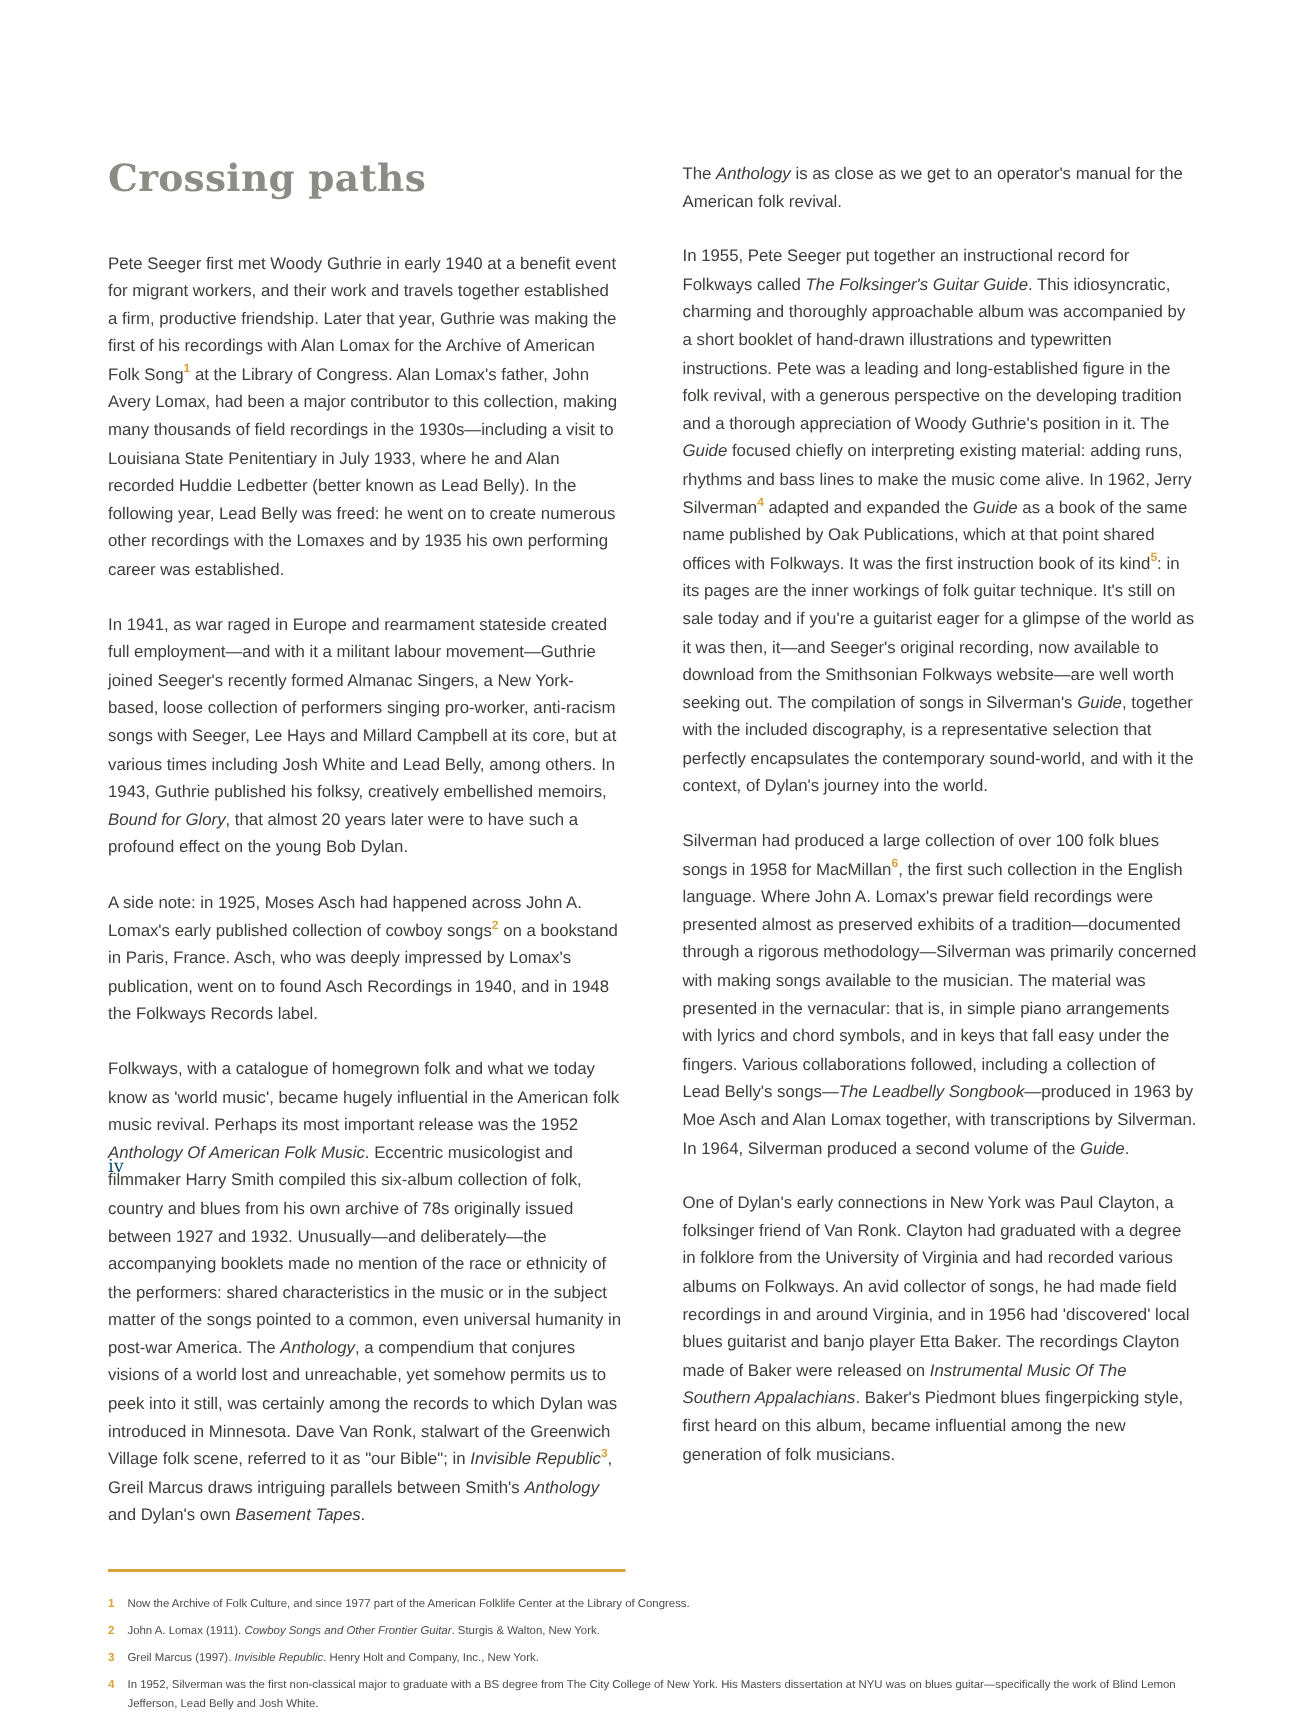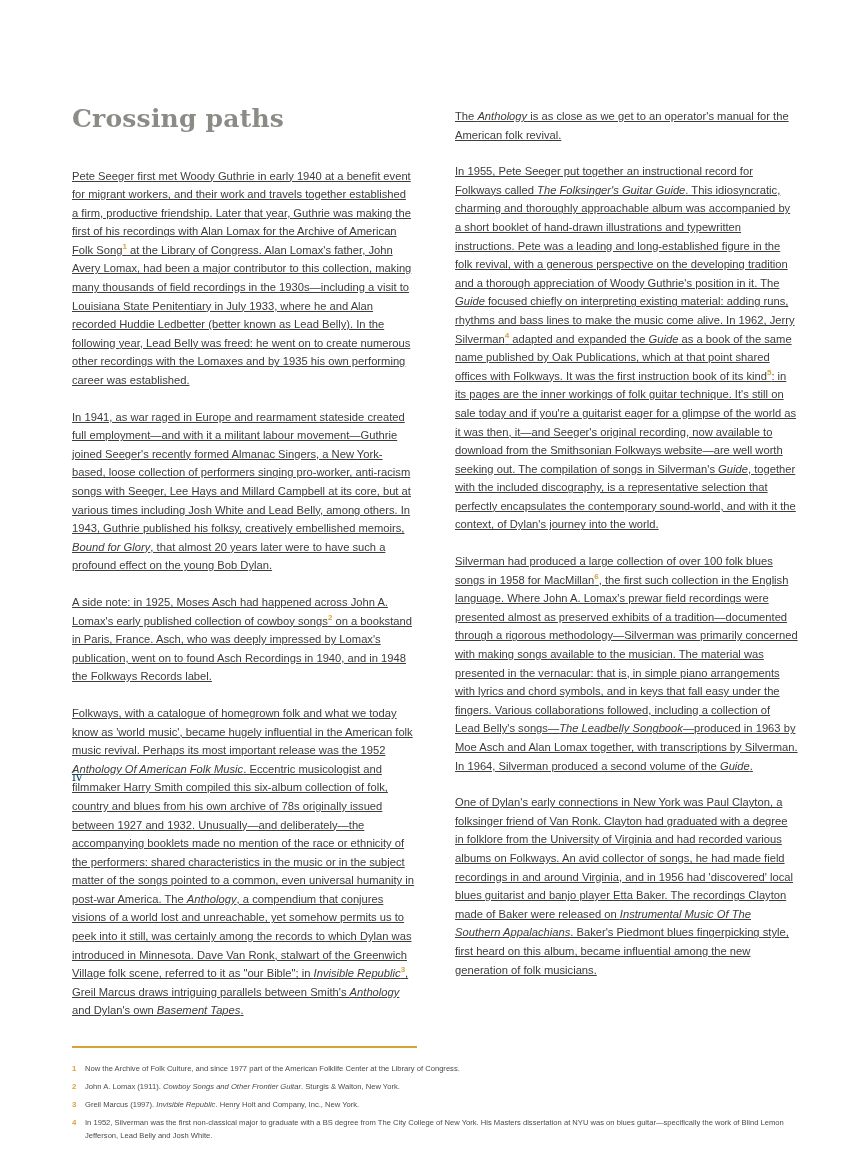--- a/index.html
+++ b/index.html
@@ -40,21 +40,20 @@
     color: #8c8c86;
     margin: 0 0 34px 0;
     letter-spacing: 0.2px;
   }
   p.body {
     font-size: 11.2px;
     line-height: 18.6px;
     margin: 0 0 18px 0;
     color: #3d3d3b;
     text-align: left;
-    text-decoration: underline;
   }
   p.body:last-child { margin-bottom: 4px; }
   .col.right p.body:first-child { margin-top: 2px; }
   em { font-style: italic; }
   sup.fn {
     color: #d8a23a;
     font-size: 8px;
     vertical-align: super;
     line-height: 0;
     font-weight: bold;

